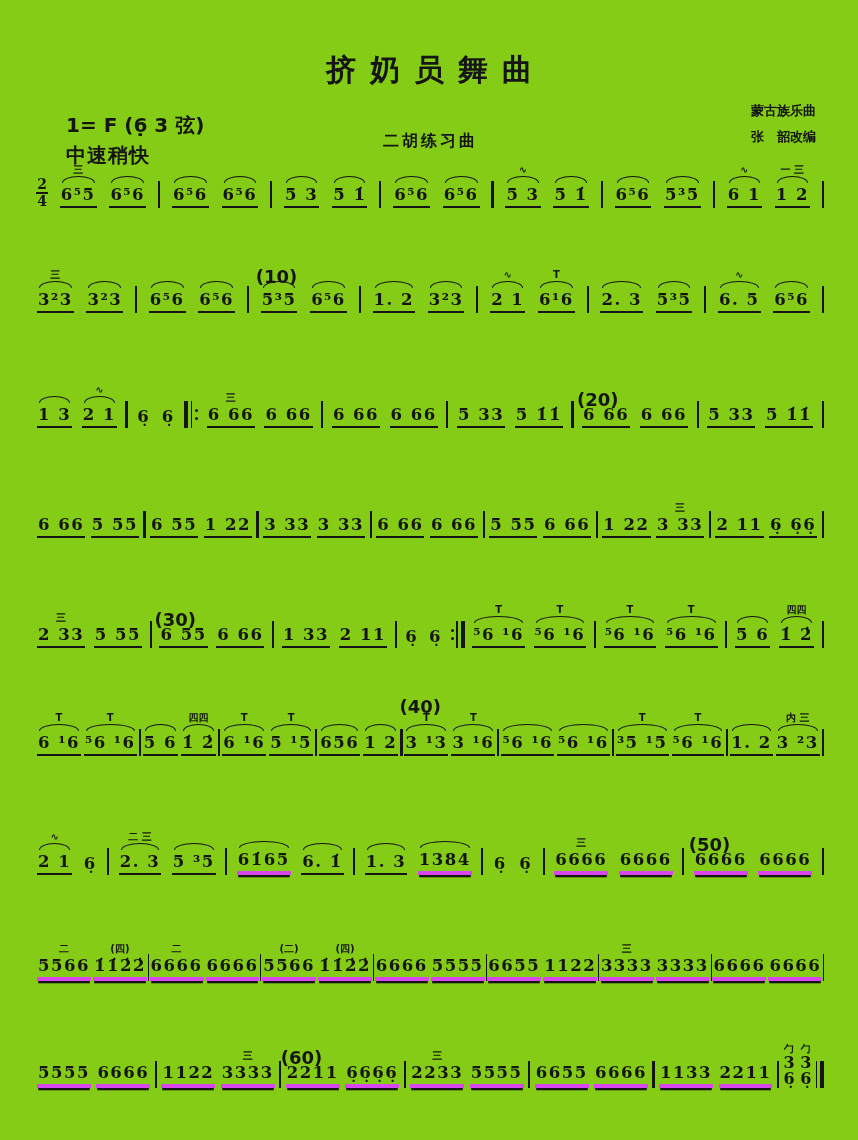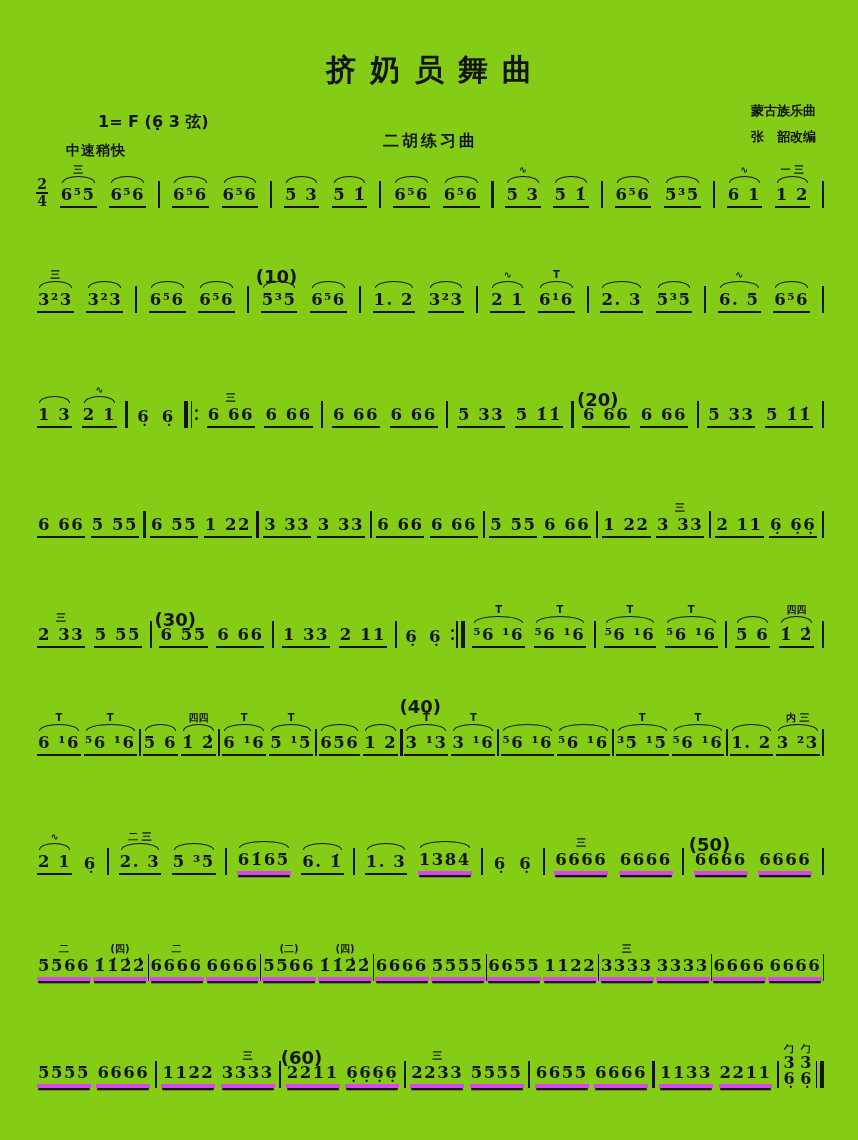--- a/index.html
+++ b/index.html
@@ -4,22 +4,22 @@
 <style>
   html,body{margin:0;padding:0;background:#e8e8e8;}
   .page{position:relative;width:858px;height:1140px;background:#84cc16;color:#151515;
         font-family:"DejaVu Sans",sans-serif;overflow:hidden;}
   .title{position:absolute;top:50px;left:0;width:100%;text-align:center;
          font-size:30px;font-weight:bold;letter-spacing:14px;text-indent:14px;}
   .subtitle{position:absolute;top:99px;left:0;width:100%;text-align:center;
             font-size:16px;font-weight:bold;letter-spacing:3px;text-indent:3px;margin-top:32px;}
   .credit{position:absolute;top:98px;right:42px;text-align:left;font-size:13px;
           font-weight:bold;line-height:2.0;}
-  .keysig{position:absolute;top:112px;left:66px;font-size:16px;font-weight:bold;margin-left:32px;}
-  .tempo{position:absolute;top:142px;left:66px;font-size:14px;font-weight:bold;letter-spacing:1px;}
+  .keysig{position:absolute;top:112px;left:66px;font-size:20px;font-weight:bold;}
+  .tempo{position:absolute;top:142px;left:66px;font-size:20px;font-weight:bold;letter-spacing:1px;}
   #score{position:absolute;inset:0;}
   .line{position:absolute;left:36px;right:34px;height:62px;display:flex;
         align-items:flex-end;justify-content:space-between;}
   .g{position:relative;display:flex;flex-direction:column;align-items:center;padding:0 1px;}
   .mark{position:absolute;top:-15px;left:-4px;font-size:18px;font-weight:bold;white-space:nowrap;}
   .ann{font-size:10px;font-weight:bold;height:13px;line-height:13px;white-space:nowrap;}
   .slur{align-self:stretch;height:6px;margin:0 2px 1px;border:1.7px solid #161616;border-bottom:none;
         border-radius:50% 50% 0 0/100% 100% 0 0;}
   .n{font-family:"DejaVu Serif",serif;font-weight:bold;font-size:16.5px;line-height:22px;
      letter-spacing:1.5px;white-space:pre;padding:0 1px;}

